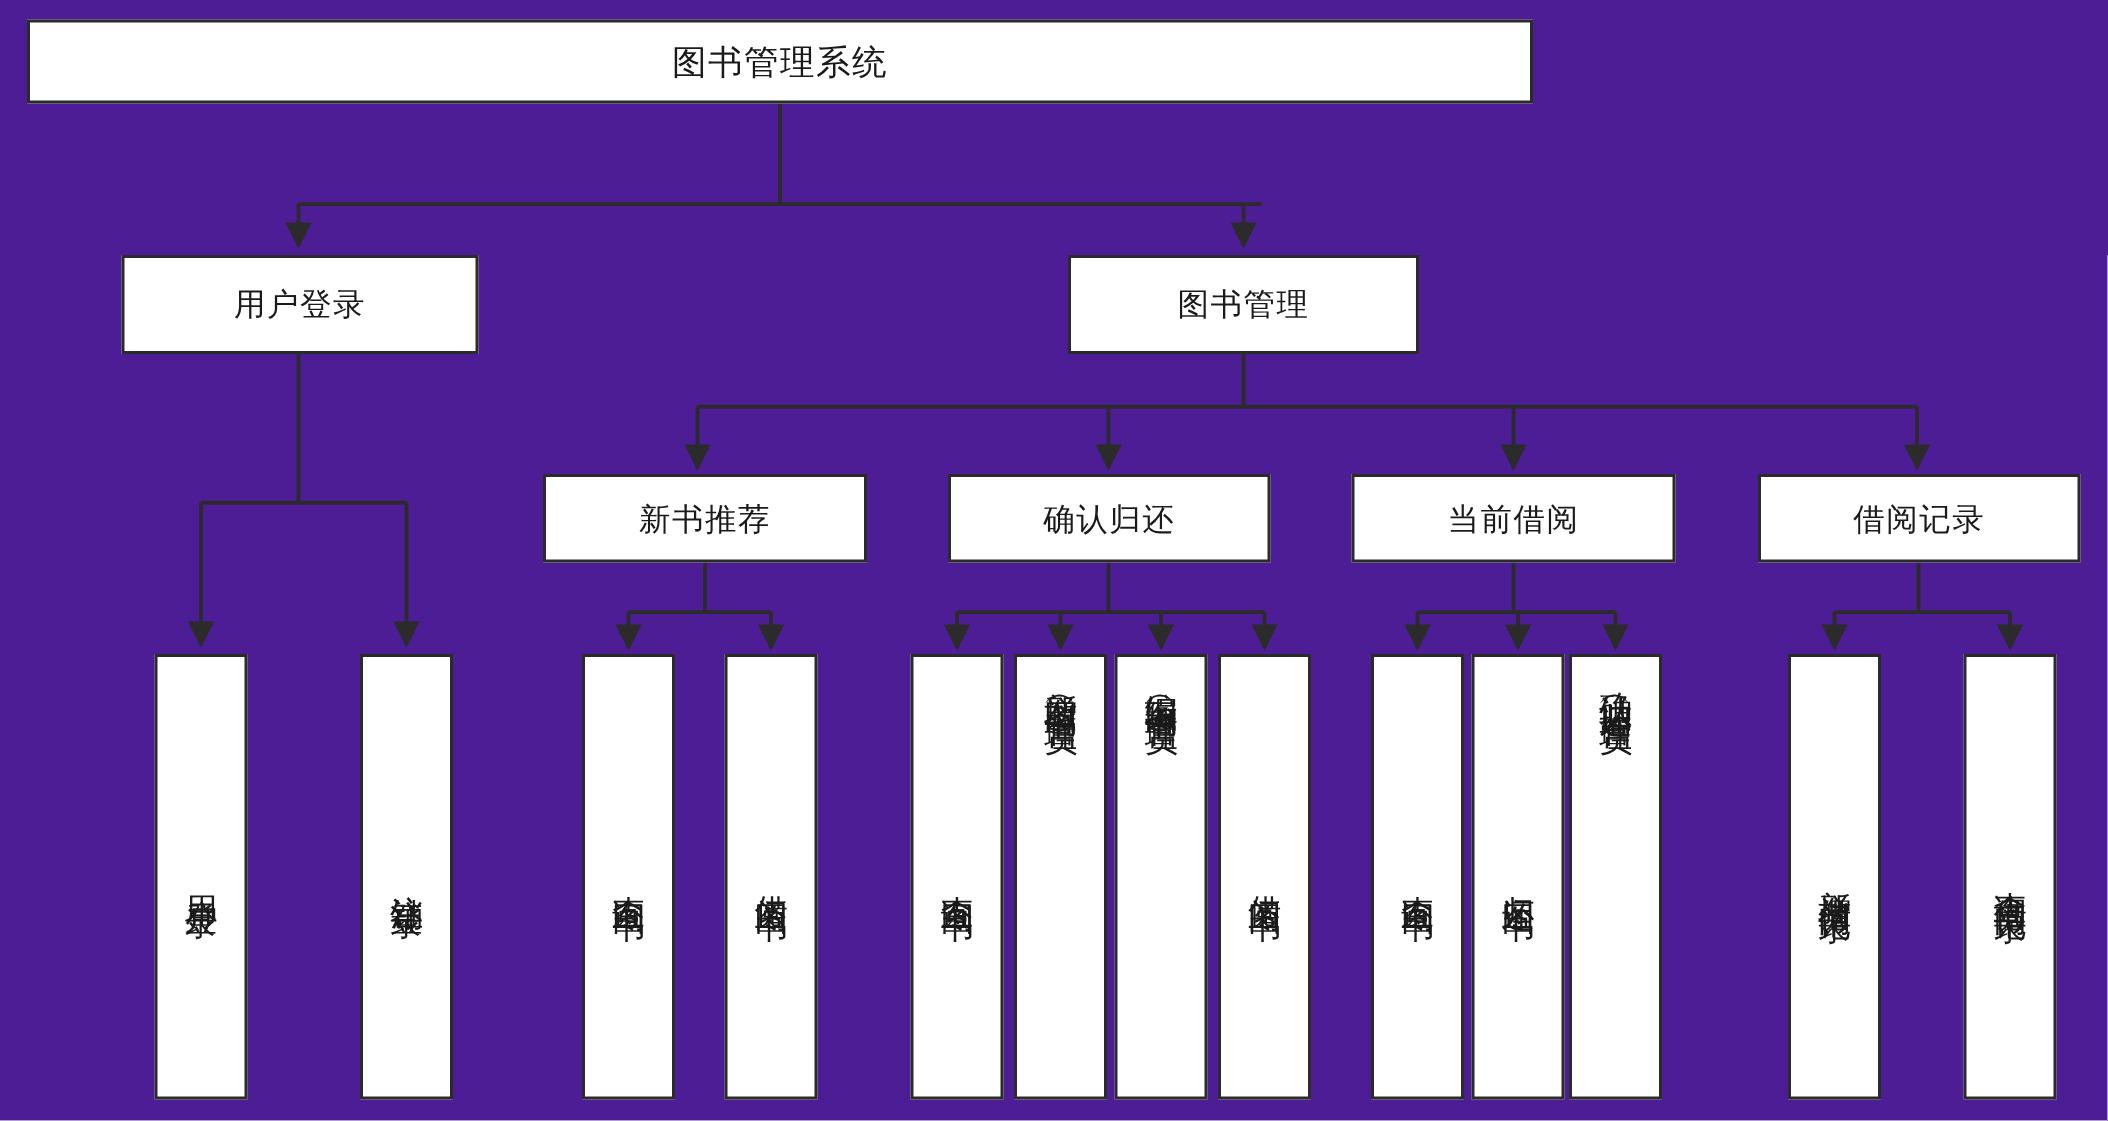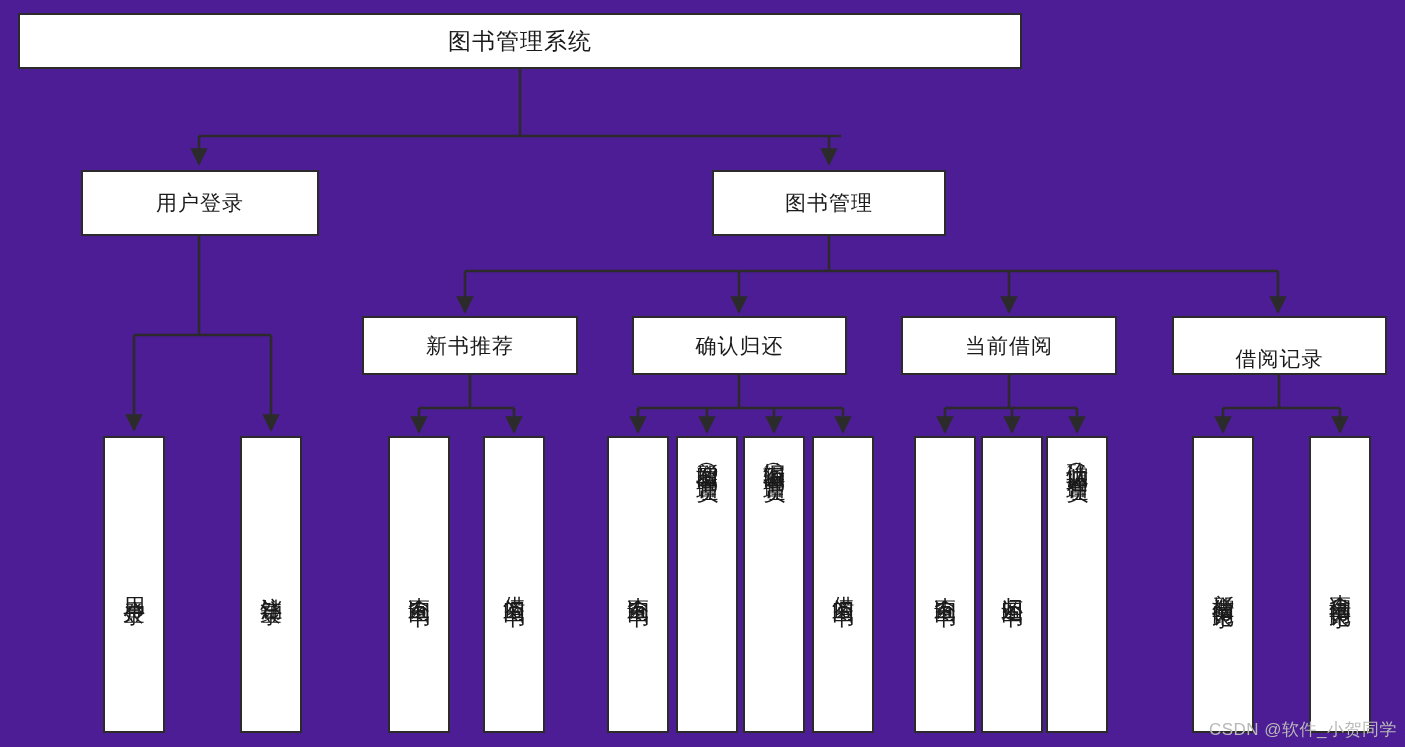--- a/index.html
+++ b/index.html
@@ -143,21 +143,21 @@
 
   <div class="node lvl2" style="left:362px;top:316px;width:216px;height:59px;">
     <span>新书推荐</span>
   </div>
   <div class="node lvl2" style="left:632px;top:316px;width:215px;height:59px;">
     <span>确认归还</span>
   </div>
   <div class="node lvl2" style="left:901px;top:316px;width:216px;height:59px;text-align:center;">
     <span>当前借阅</span>
   </div>
-  <div class="node lvl2" style="left:1172px;top:316px;width:215px;height:59px;align-items:flex-end;">
+  <div class="node lvl2" style="left:1172px;top:316px;width:215px;height:59px;">
     <span>借阅记录</span>
   </div>
 
   <div class="node leaf centered" style="left:103px;top:436px;width:62px;height:297px;">
     <span class="vtext">用户登录</span>
   </div>
   <div class="node leaf centered" style="left:240px;top:436px;width:62px;height:297px;">
     <span class="vtext">注销登录</span>
   </div>
 
@@ -191,15 +191,14 @@
     <span class="vtext">确认归还（管理员）</span>
   </div>
 
   <div class="node leaf centered" style="left:1192px;top:436px;width:62px;height:297px;">
     <span class="vtext">新增借阅记录</span>
   </div>
   <div class="node leaf centered" style="left:1309px;top:436px;width:62px;height:297px;">
     <span class="vtext">查询借阅记录</span>
   </div>
 
-  <div class="watermark">CSDN @软件_小贺同学</div>
 
 </div>
 
 </body></html>

